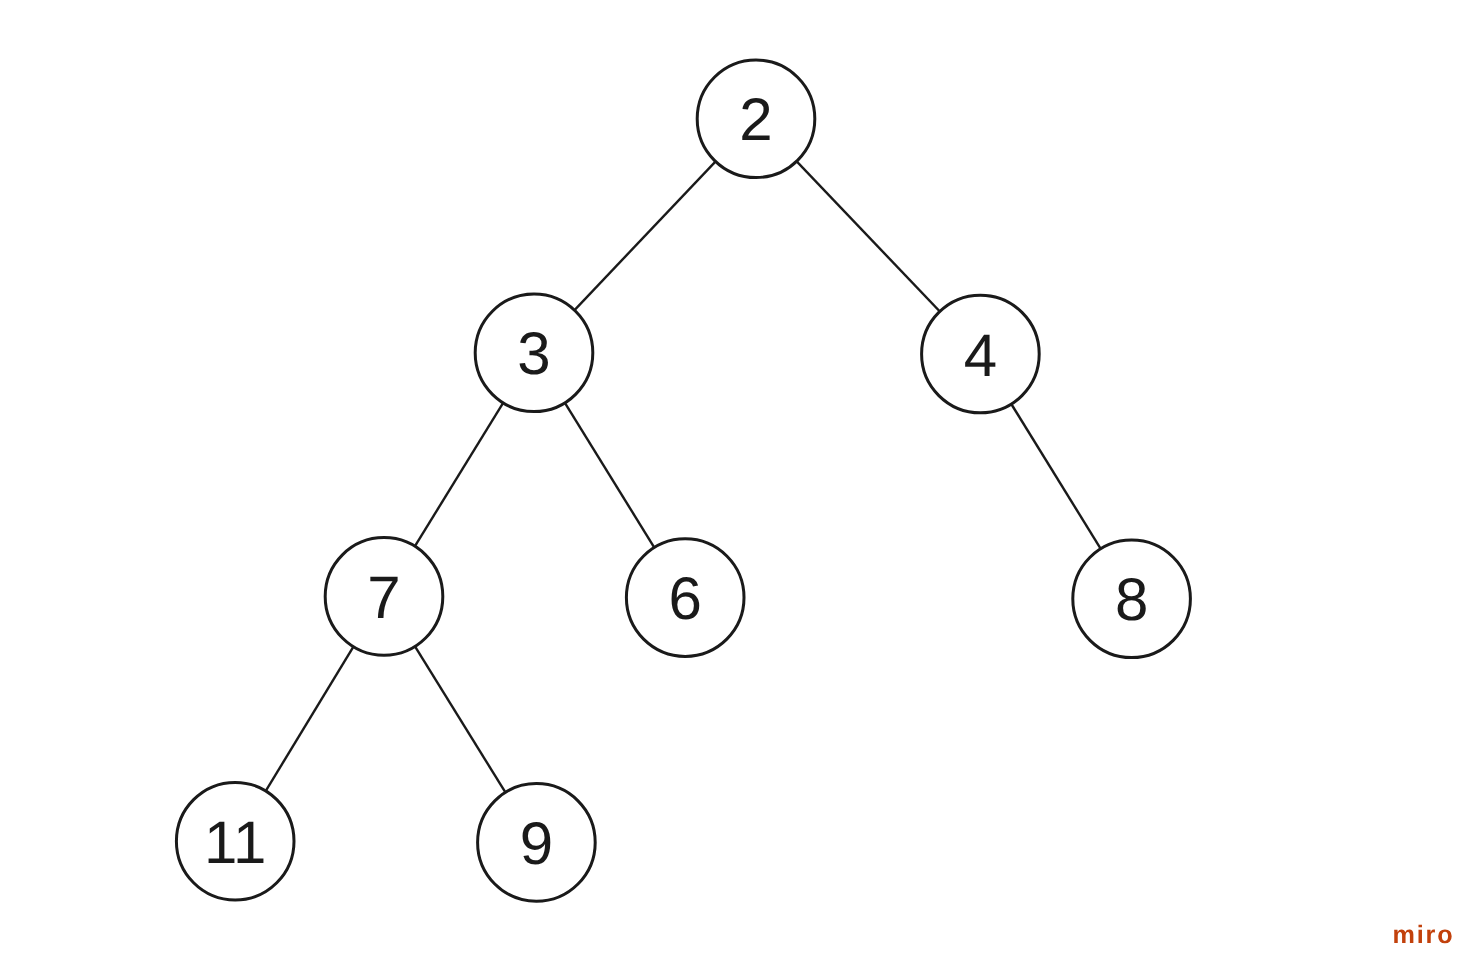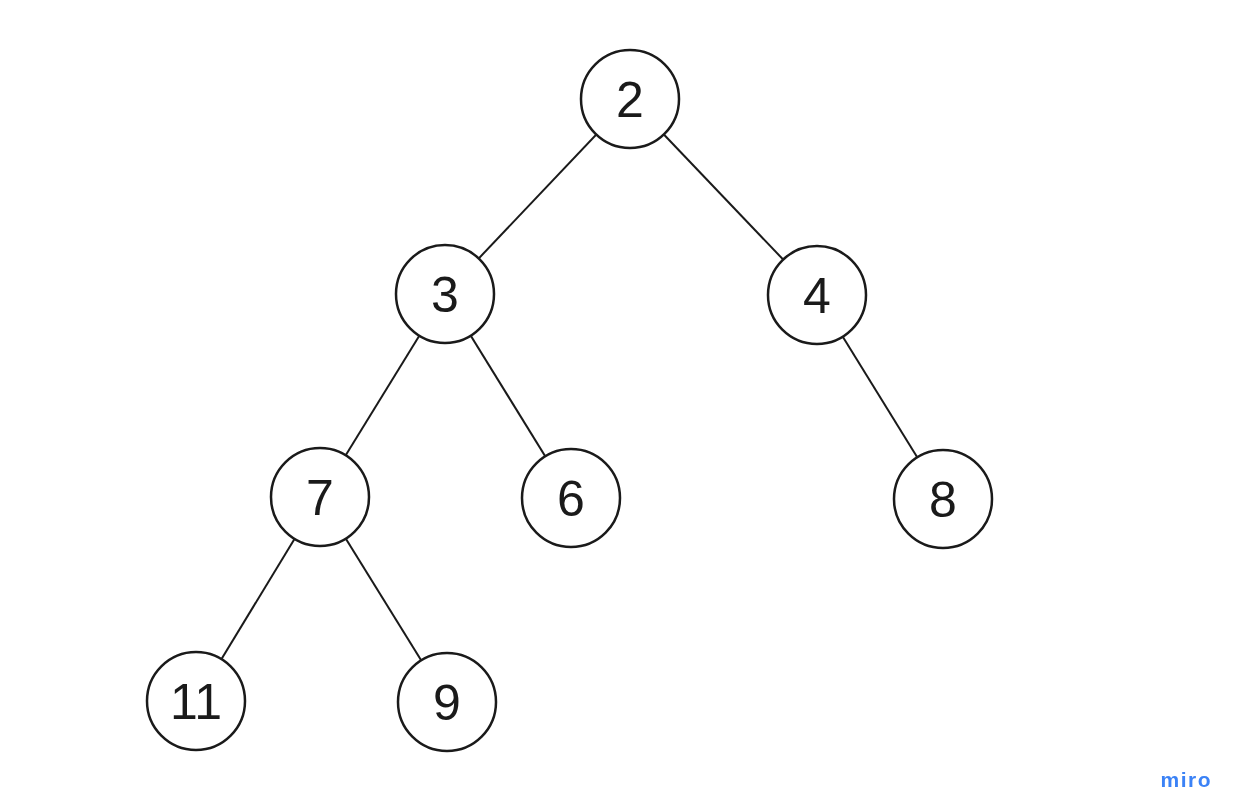--- a/index.html
+++ b/index.html
@@ -24,21 +24,21 @@
   svg text {
     font-family: "Liberation Sans", "DejaVu Sans", sans-serif;
   }
   .watermark {
     position: absolute;
     right: 25px;
     bottom: 15px;
     font-size: 21px;
     font-weight: 700;
     letter-spacing: 1.5px;
-    color: #3b82f6;
+    color: #c2410c;
     user-select: none;
   }
 </style>
 </head>
 <body>
 
 <div class="board">
   <svg id="tree-svg" width="1237" height="807" viewBox="0 0 1237 807">
       <line x1="630" y1="99" x2="445" y2="294" stroke="#1a1a1a" stroke-width="2"></line>
       <line x1="630" y1="99" x2="817" y2="295" stroke="#1a1a1a" stroke-width="2"></line>

